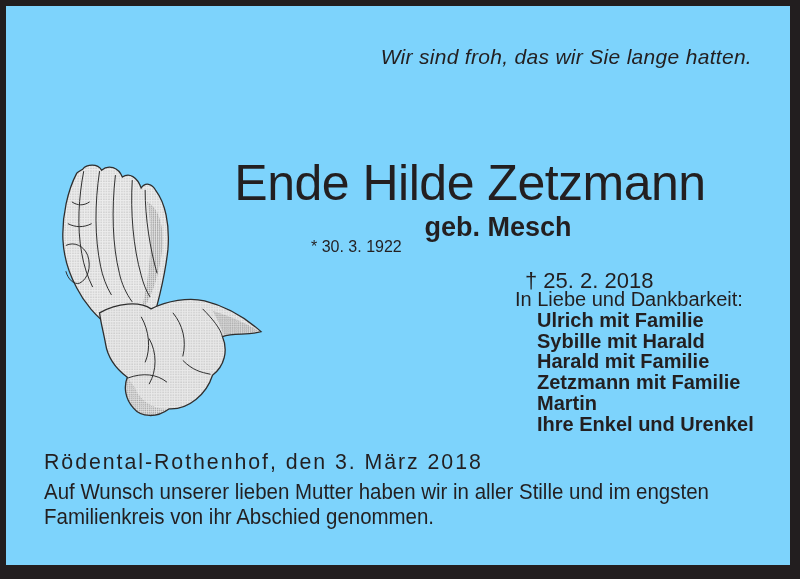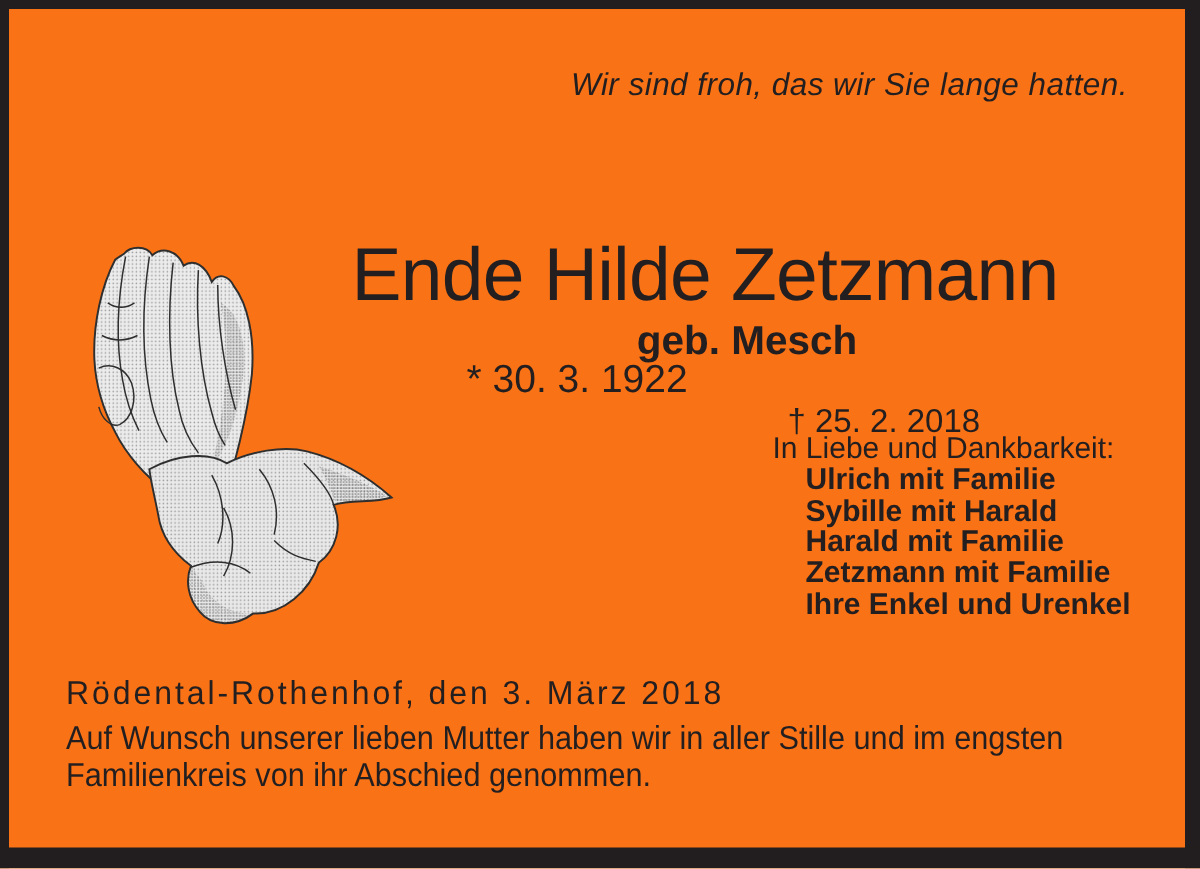--- a/index.html
+++ b/index.html
@@ -1,19 +1,19 @@
 <!DOCTYPE html>
 <html lang="de"><head>
 <meta charset="utf-8">
 <style>
   html,body{margin:0;padding:0;background:#ffffff;}
   .page{
     position:relative;
     width:800px;height:579px;
-    background:#f97316;
+    background:#7dd3fc;
     color:#231f20;
     font-family:"Liberation Sans","DejaVu Sans",sans-serif;
     overflow:hidden;
   }
   .frame-strip{position:absolute;background:#221e1f;}
   .frame-top{left:0;top:0;width:800px;height:6px;}
   .frame-left{left:0;top:0;width:6px;height:579px;}
   .frame-right{left:790px;top:0;width:10px;height:579px;}
   .frame-bottom{left:0;top:565px;width:800px;height:14px;}
 
@@ -31,21 +31,21 @@
   }
   .title{
     top:158px;left:470px;
     font-size:50px;
     letter-spacing:-0.5px;
   }
   .maiden{
     top:214px;left:471px;
     font-size:27px;font-weight:bold;margin-left:27px;
   }
-  .birth{top:239px;left:311px;font-size:26px;}
+  .birth{top:239px;left:311px;font-size:16px;}
   .death{top:239px;left:525px;font-size:22px;margin-top:31px;}
 
   .mourners{
     position:absolute;top:289px;left:515px;
     font-size:20px;line-height:20.8px;
   }
   .mourners .heading{font-weight:normal;}
   .mourners .name{font-weight:bold;margin-left:22px;}
 
   .dateline{
@@ -140,20 +140,21 @@
 
   <div class="abs birth">* 30. 3. 1922</div>
   <div class="abs death">† 25. 2. 2018</div>
 
   <div class="mourners">
     <div class="heading">In Liebe und Dankbarkeit:</div>
     <div class="name">Ulrich mit Familie</div>
     <div class="name">Sybille mit Harald</div>
     <div class="name">Harald mit Familie</div>
     <div class="name">Zetzmann mit Familie</div>
+    <div class="name">Martin</div>
     <div class="name">Ihre Enkel und Urenkel</div>
   </div>
 
   <div class="abs dateline">Rödental-Rothenhof, den 3. März 2018</div>
   <div class="abs closing-line l1">Auf Wunsch unserer lieben Mutter haben wir in aller Stille und im engsten</div>
   <div class="abs closing-line l2">Familienkreis von ihr Abschied genommen.</div>
 
 </div>
 
 </body></html>

